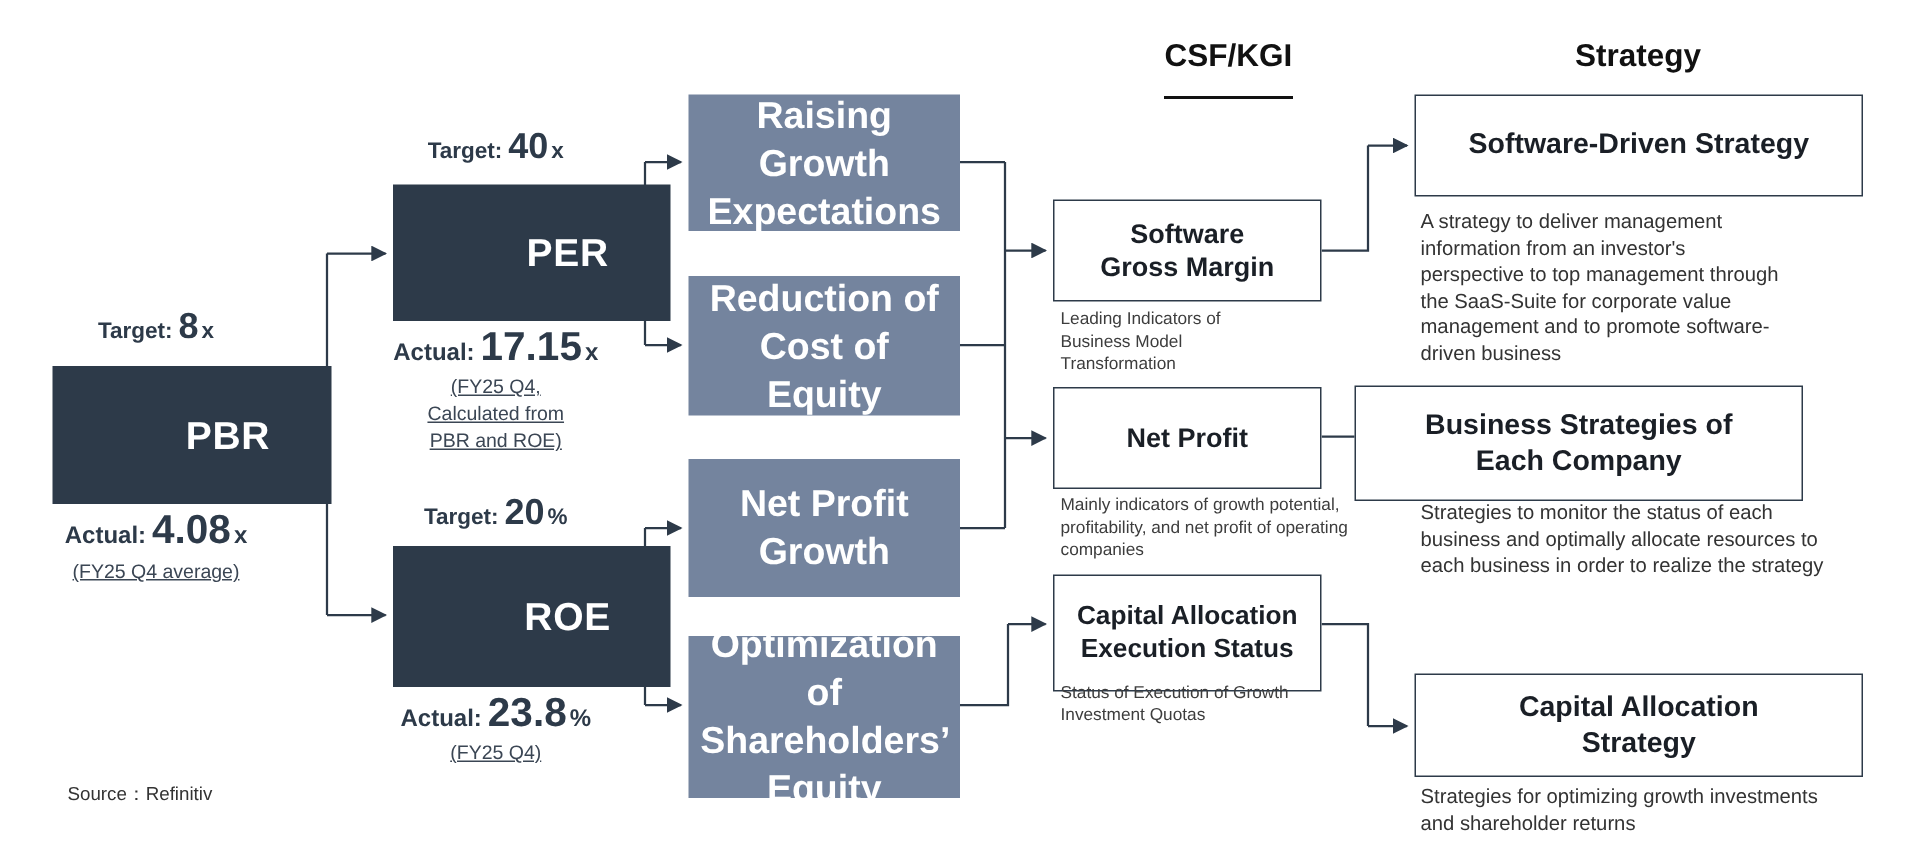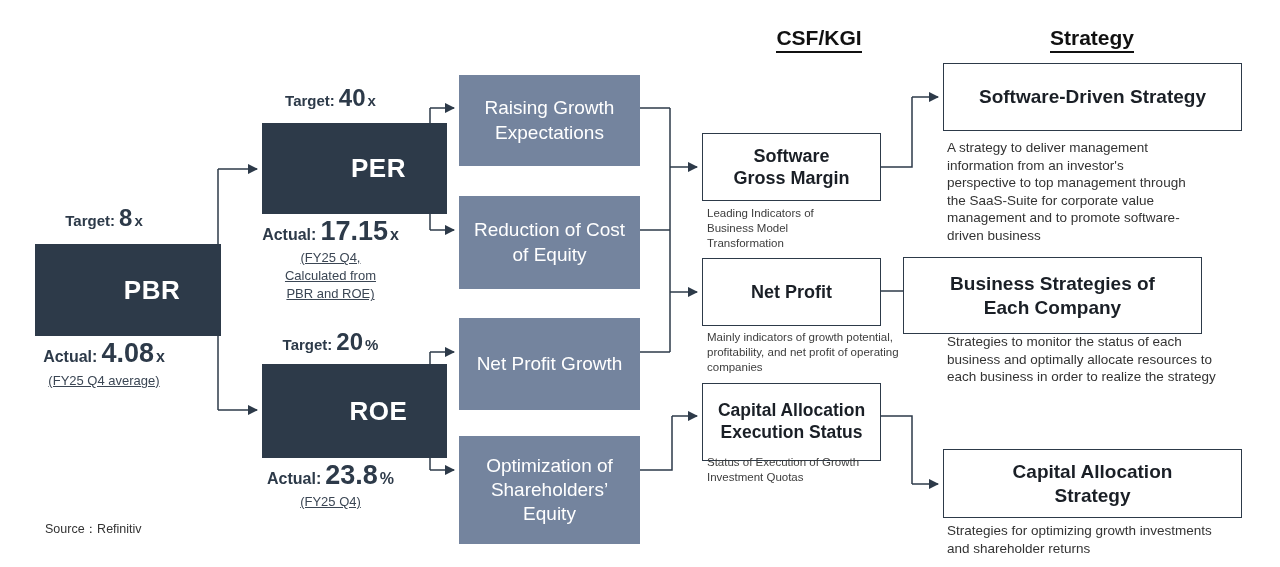--- a/index.html
+++ b/index.html
@@ -19,22 +19,22 @@
   svg.lines{position:absolute;left:0;top:0;width:1280px;height:567px;}
 
   .navy-box{
     background:var(--dark-navy);color:#fff;
     display:flex;align-items:center;justify-content:center;
     font-weight:600;font-size:26px;letter-spacing:.5px;padding-left:48px;
   }
   .blue-box{
     background:var(--blue-gray);color:#fff;
     display:flex;align-items:center;justify-content:center;
-    text-align:center;font-weight:400;font-size:19px;line-height:1.28;
-    padding:0 14px;box-sizing:border-box;margin-top:12px;
+    text-align:center;font-weight:700;font-size:25px;line-height:1.28;
+    padding:0 14px;box-sizing:border-box;
   }
   .white-box{
     background:#fff;border:1.5px solid var(--dark-navy);
     display:flex;align-items:center;justify-content:center;
     text-align:center;font-weight:600;color:#1a1f26;
     box-sizing:border-box;line-height:1.25;
   }
   .csf-box{font-size:18px;}
   .strat-box{font-size:19px;padding:0 30px;}
 
@@ -42,21 +42,21 @@
   .m-lab{font-size:15px;font-weight:600;}
   .m-val{font-size:24px;font-weight:600;margin-left:4px;}
   .m-unit{font-size:15px;font-weight:600;margin-left:2px;}
   .a-lab{font-size:16px;font-weight:600;}
   .a-val{font-size:27px;font-weight:600;margin-left:4px;}
   .a-unit{font-size:16px;font-weight:600;margin-left:2px;}
   .note{color:#3b4654;font-size:13px;text-align:center;line-height:1.4;text-decoration:underline;}
   .caption{color:#3d3d3d;font-size:11.5px;line-height:1.32;text-align:left;}
   .s-caption{color:#333;font-size:13.5px;line-height:1.3;text-align:left;}
   .col-header{font-weight:700;font-size:21px;color:#111;text-align:center;}
-  .col-header span{border-bottom:2px solid #111;padding-bottom:2px;}
+  .col-header span{border-bottom:2px solid #111;padding-bottom:15px;}
   .source{color:#333;font-size:12.5px;}
 </style>
 </head>
 <body>
 
 <div id="stage">
 
   <svg class="lines" viewBox="0 0 1280 567" fill="none">
     <defs>
       <marker id="arr" viewBox="0 0 10 10" refX="9" refY="5" markerWidth="7" markerHeight="7" orient="auto-start-reverse">

